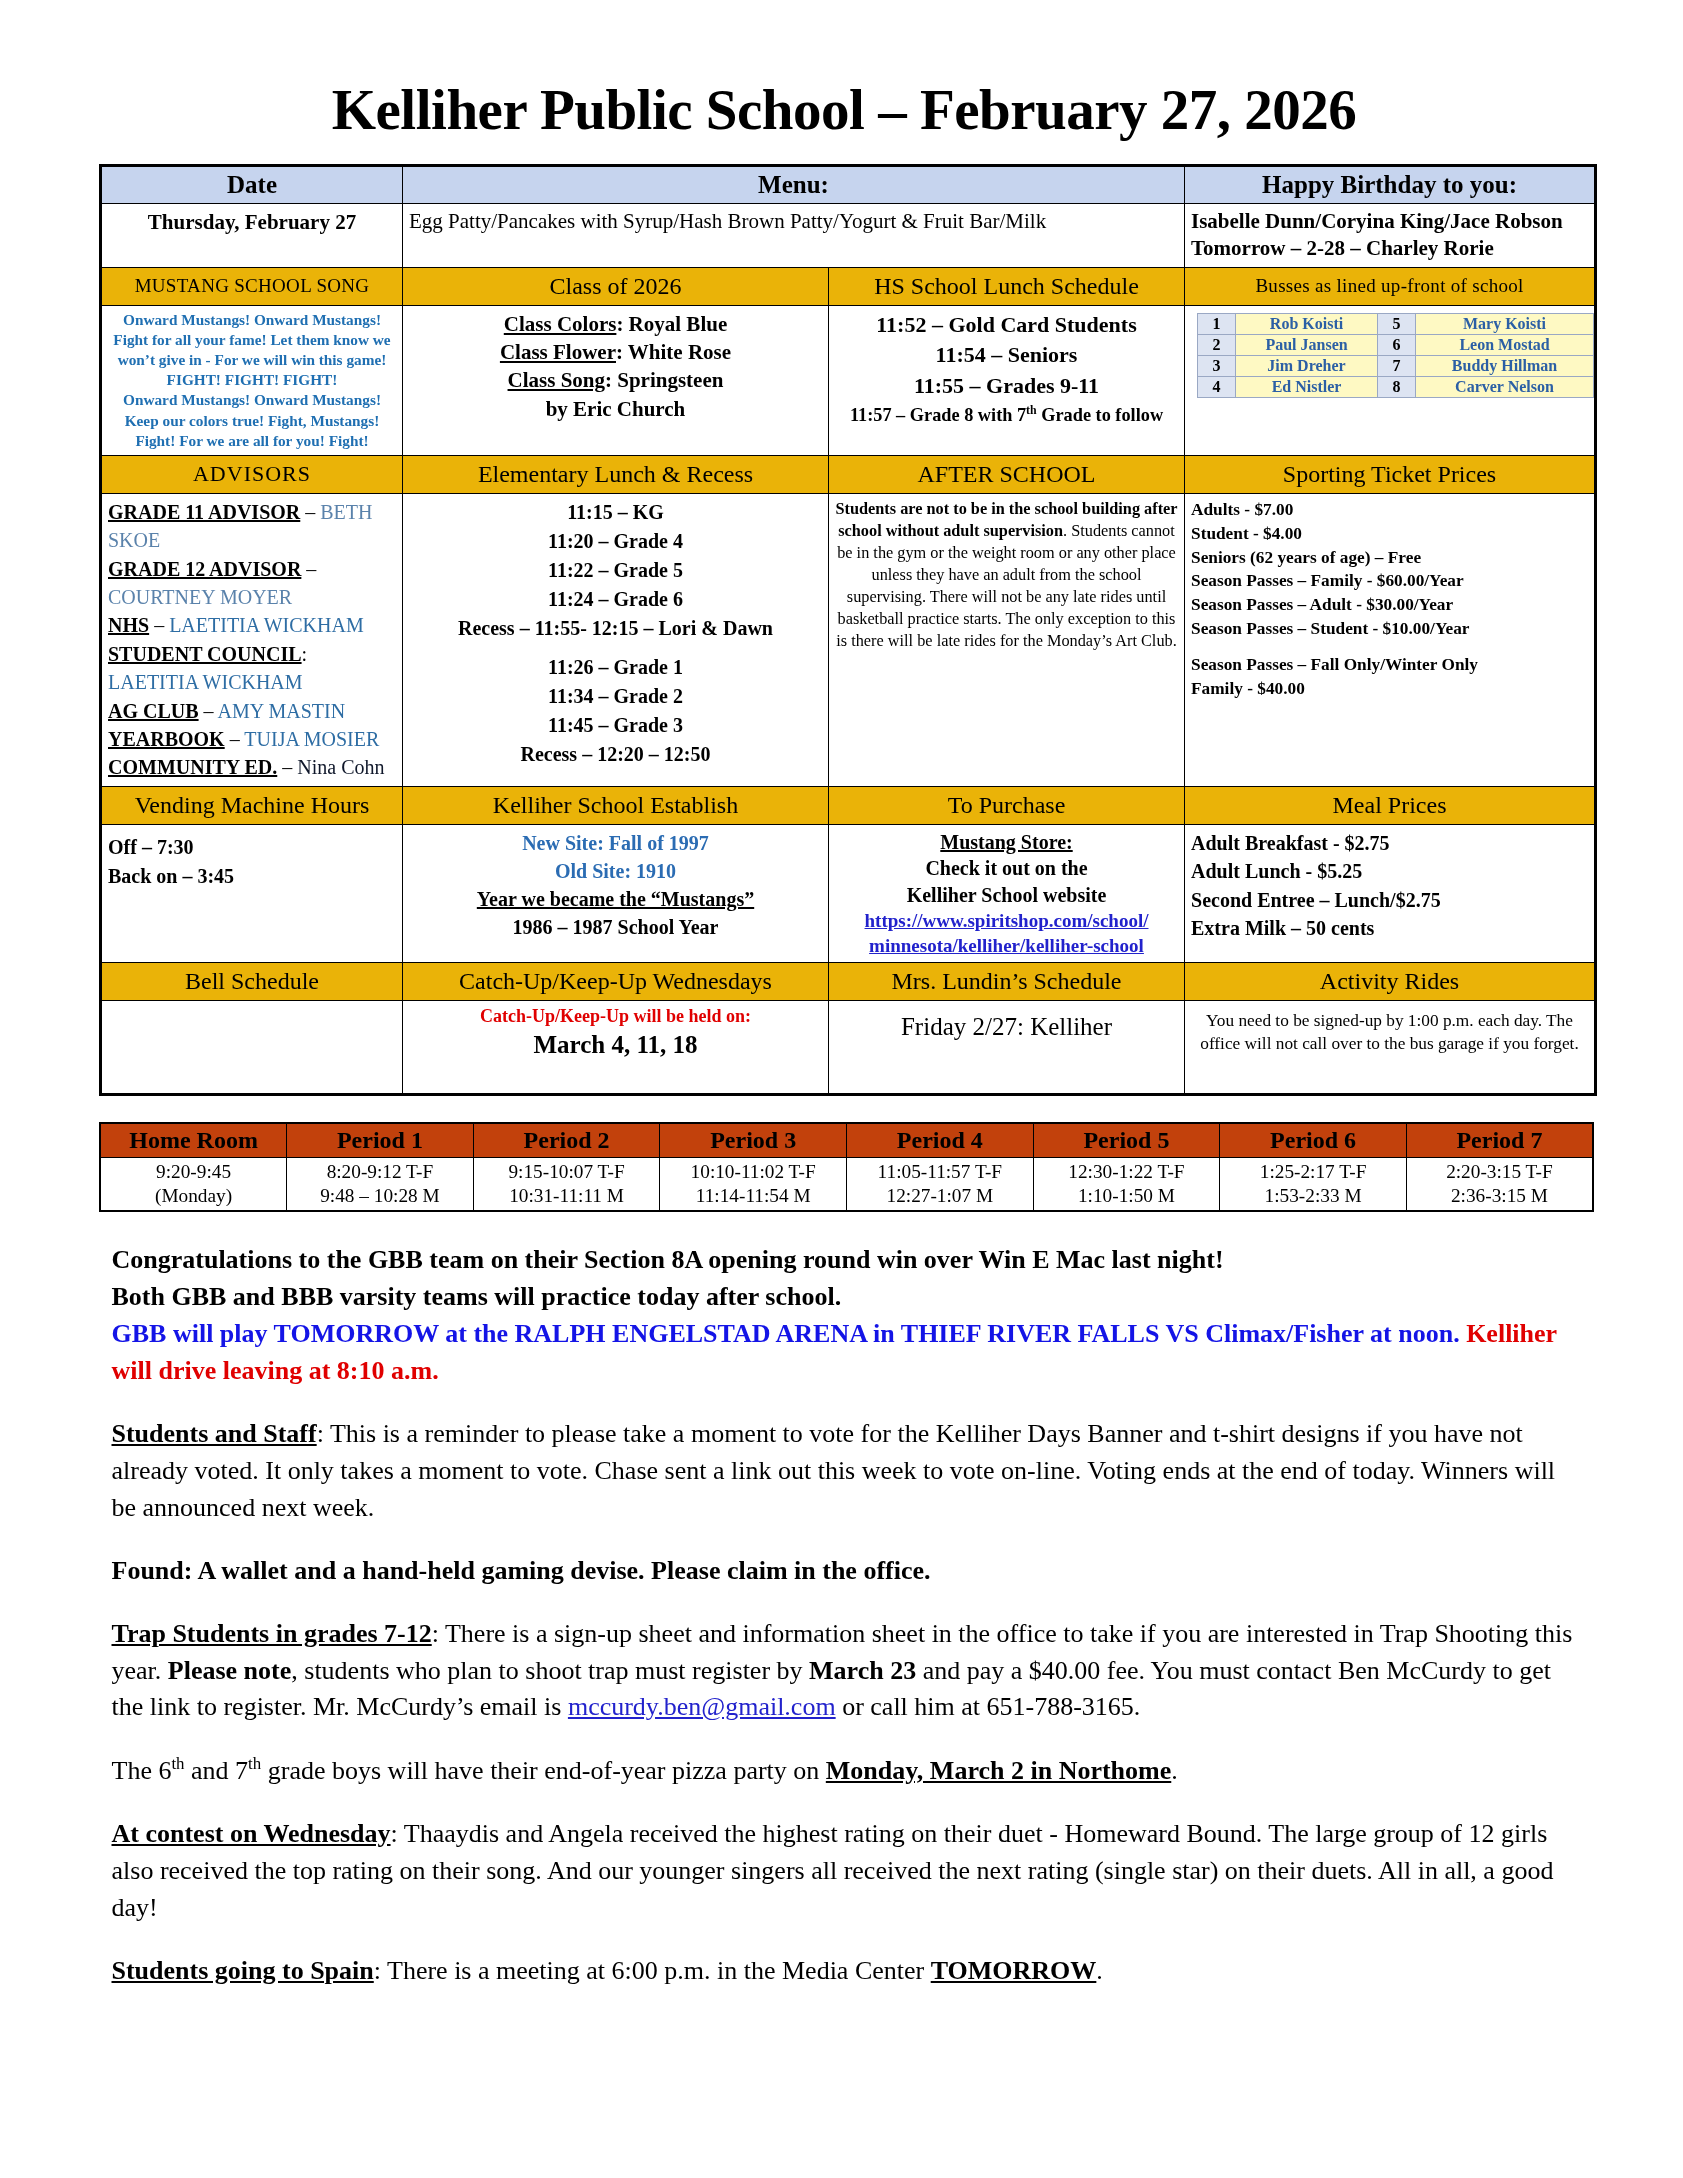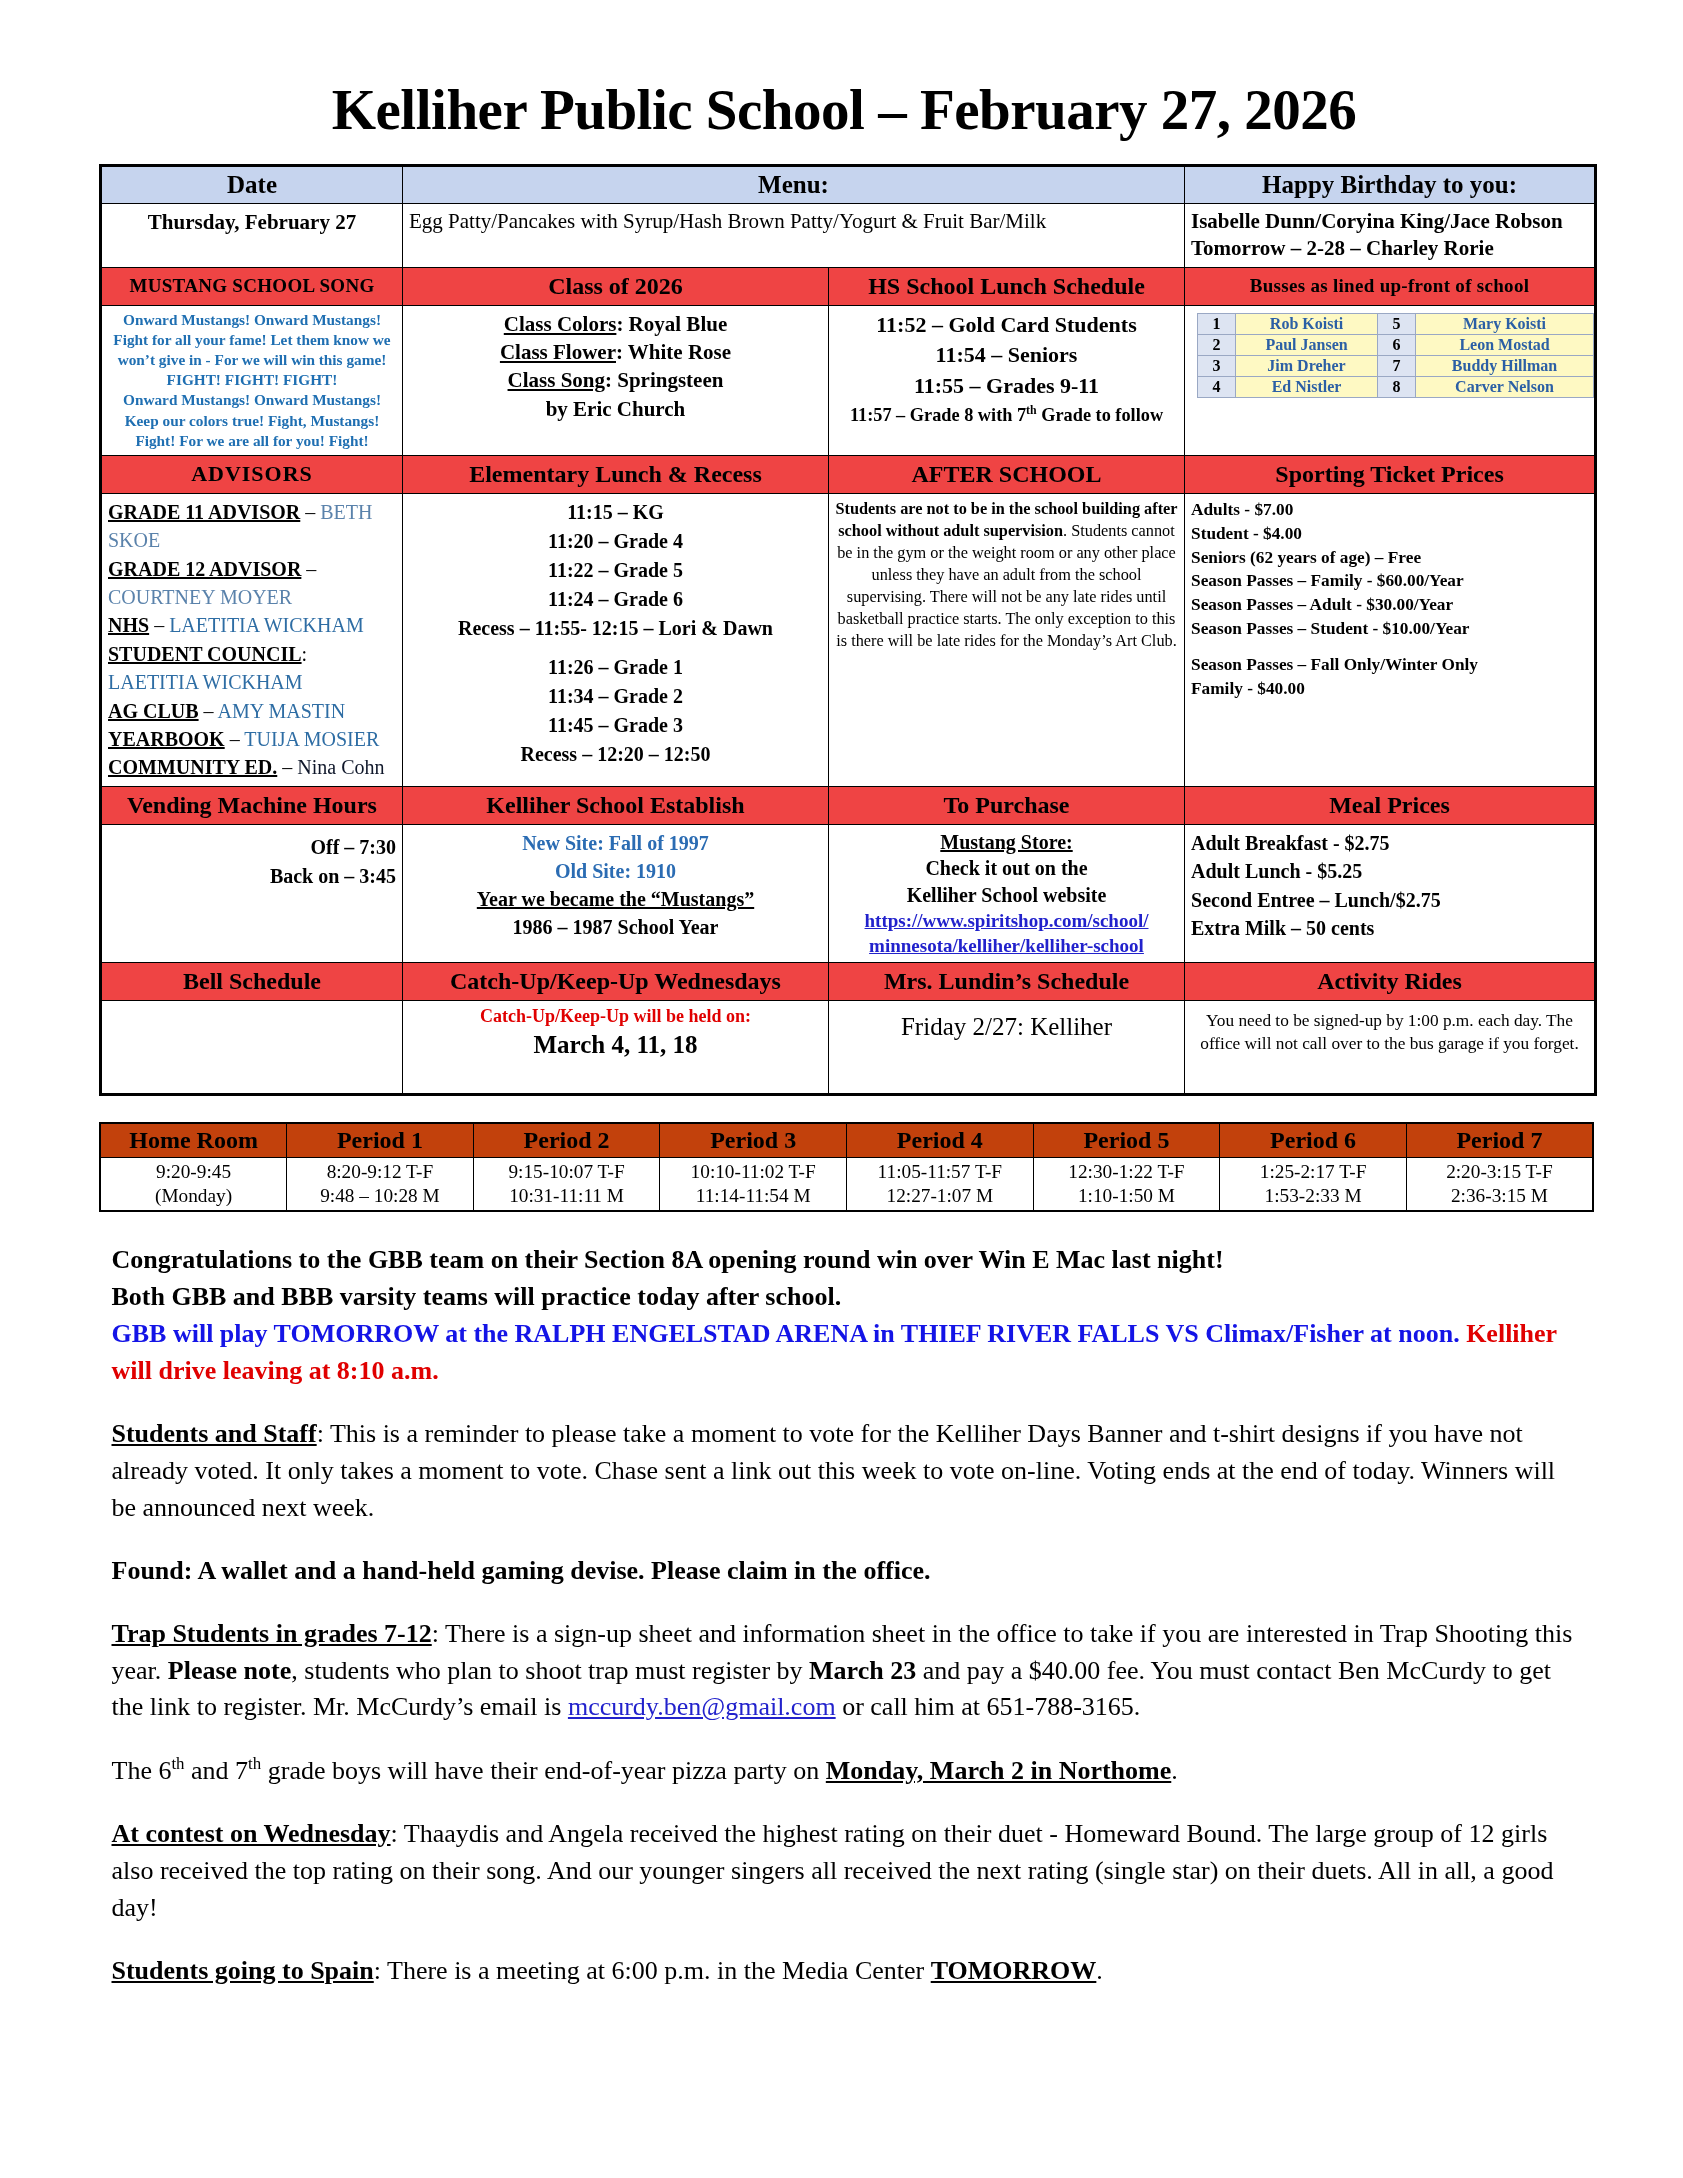--- a/index.html
+++ b/index.html
@@ -37,23 +37,23 @@
   }
   .hdr-blue {
     background:#c6d4ee;
     text-align:center;
     font-size:25px;
     font-weight:bold;
     padding:4px 6px !important;
     vertical-align:middle !important;
   }
   .hdr-tan {
-    background:#ef4444;
+    background:#eab308;
     text-align:center;
-    font-weight:bold;
+    font-weight:normal;
     font-size:24px;
     padding:5px 6px !important;
     vertical-align:middle !important;
   }
   .hdr-tan.small { font-size:19px; letter-spacing:0.3px; }
   .hdr-tan.smallcaps { font-size:22px; font-variant:small-caps; letter-spacing:1px; }
   .menu-cell { font-size:21px; line-height:1.25; }
   .date-cell { text-align:center; font-weight:bold; font-size:21px; padding-top:6px !important; }
   .bday-cell { font-weight:bold; font-size:21px; line-height:1.3; }
 
@@ -96,21 +96,21 @@
 
   .ellunch { text-align:center; font-size:20px; font-weight:bold; line-height:1.45; }
   .ellunch .gap { display:block; height:10px; }
 
   .afterschool { text-align:center; font-size:16.3px; line-height:1.35; }
   .afterschool b { font-weight:bold; }
 
   .tickets { font-size:17.3px; font-weight:bold; line-height:1.38; }
   .tickets .spacer { display:block; height:12px; }
 
-  .vend { text-align:right; font-size:20px; font-weight:bold; line-height:1.45; padding-top:8px !important; }
+  .vend { text-align:left; font-size:20px; font-weight:bold; line-height:1.45; padding-top:8px !important; }
   .establish { text-align:center; font-size:20px; font-weight:bold; line-height:1.4; }
   .establish .blue { color:#2b6cb3; }
   .purchase { text-align:center; font-size:20px; font-weight:bold; line-height:1.32; }
   .purchase .link { color:#2222cc; text-decoration:underline; font-size:19px; display:block; }
   .meal { text-align:left; font-size:20px; font-weight:bold; line-height:1.42; }
 
   .catchup { text-align:center; line-height:1.3; }
   .catchup .red { color:#e00000; font-weight:bold; font-size:18px; }
   .catchup .big { font-weight:bold; font-size:25px; }
   .lundin { text-align:center; font-size:25px; padding-top:12px !important; }

